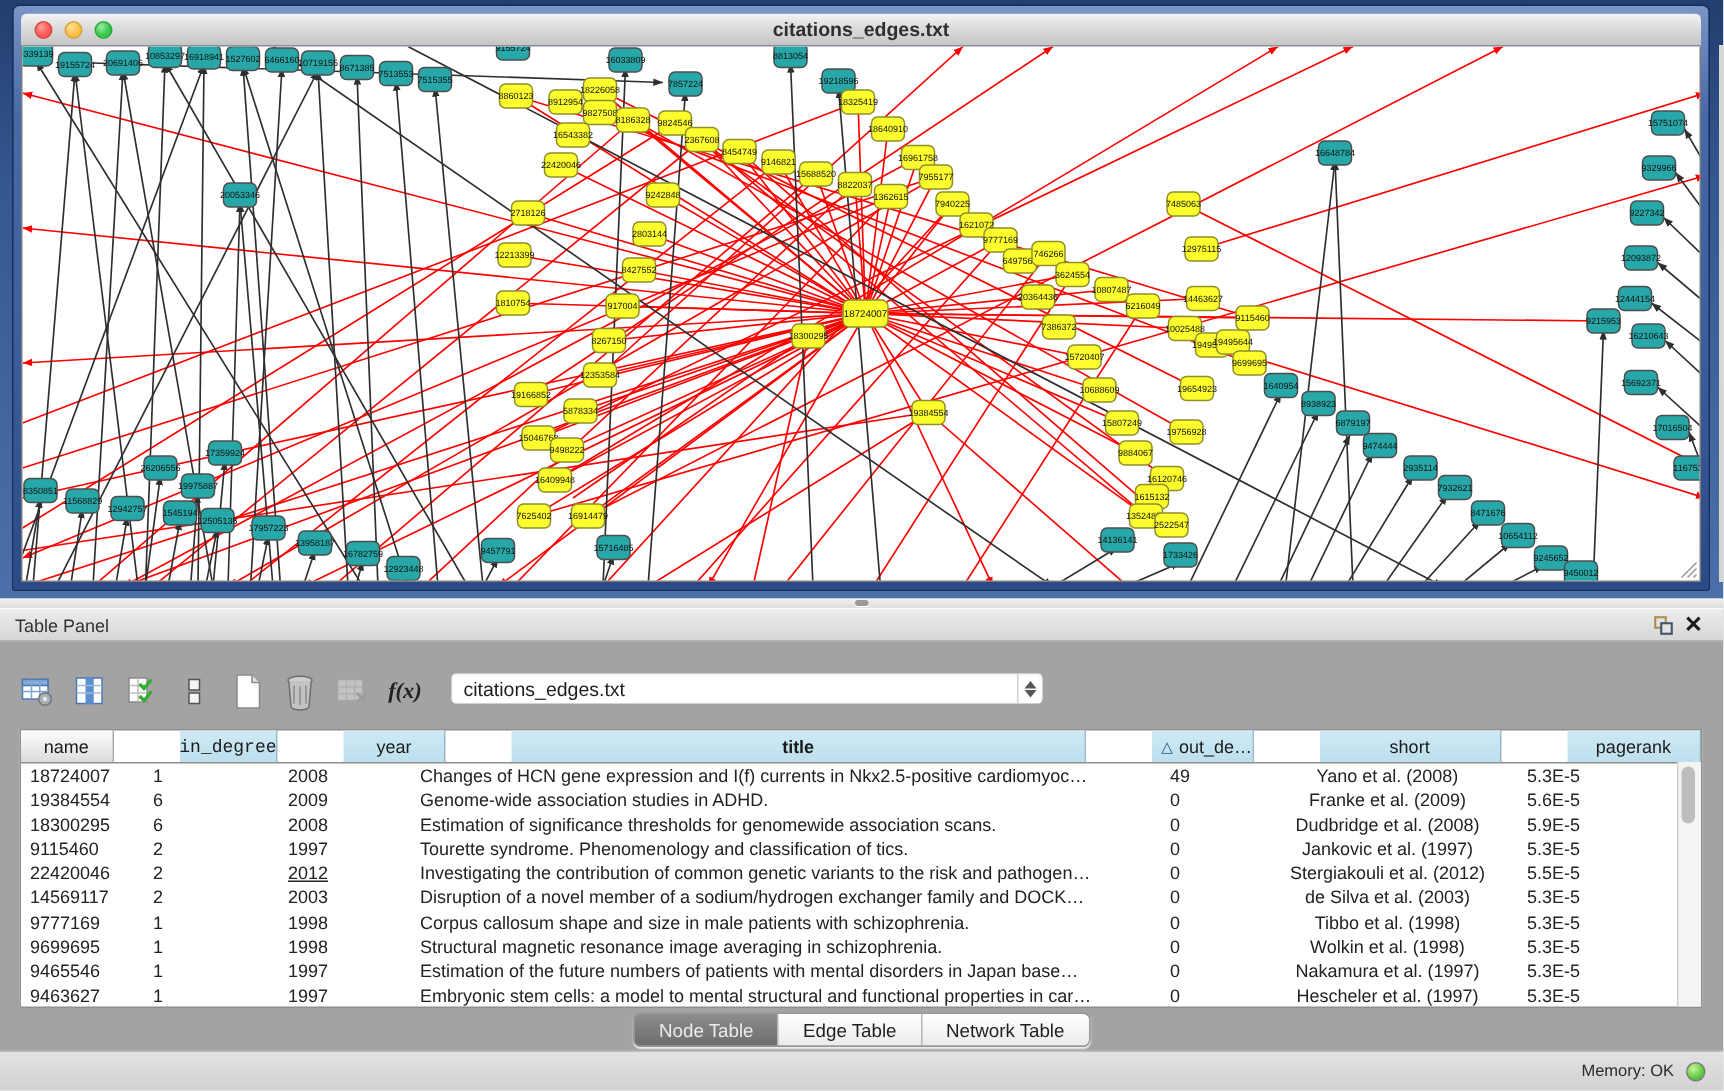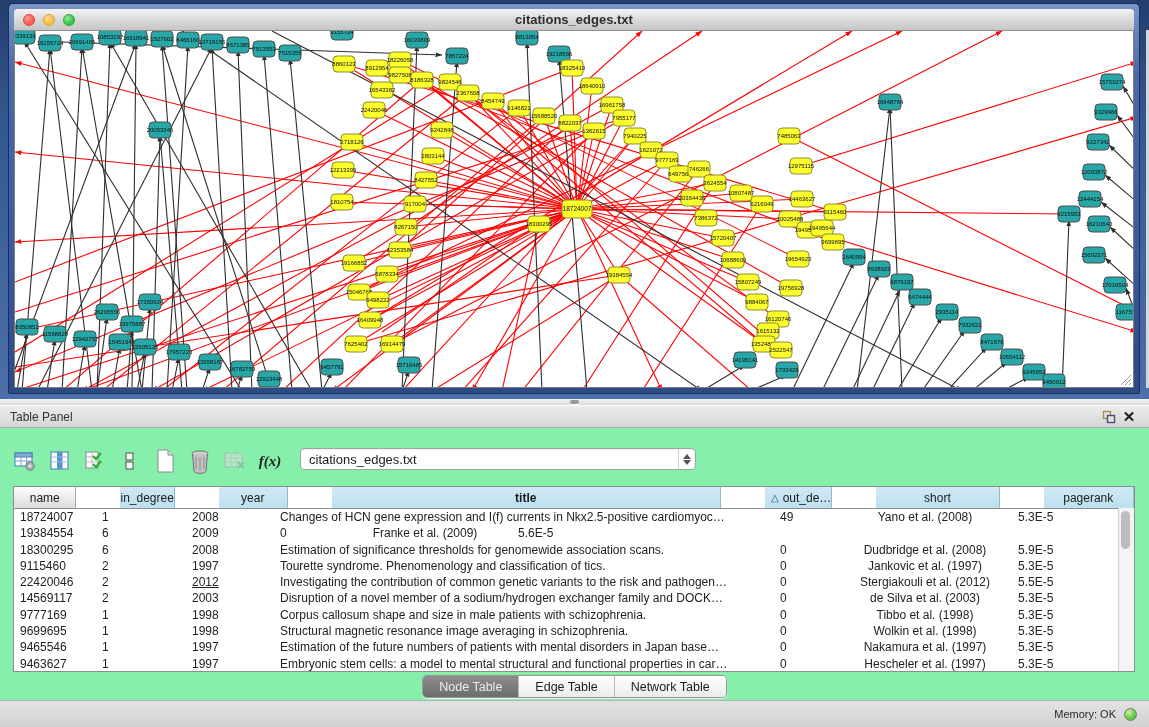--- a/index.html
+++ b/index.html
@@ -25,21 +25,21 @@
   .wtitle{position:absolute;left:0;right:0;text-align:center;font-size:13px;font-weight:bold;color:#2e2e2e;}
   .canvas{flex:1;background:#ffffff;position:relative;overflow:hidden;border:1px solid #7d7d7d;border-top:none;}
   .canvas svg{display:block;}
   .grip{position:absolute;right:1px;bottom:1px;width:13px;height:13px;}
   
   .splitter{position:absolute;left:0;top:399px;width:1149px;height:6px;
             background:linear-gradient(180deg,#f2f2f2,#dcdcdc);}
   .splitter .nub{position:absolute;left:570px;top:1px;width:9px;height:4px;border-radius:2px;
             background:#9a9a9a;box-shadow:0 1px 0 #fff;}
   
-  .tpanel{position:absolute;left:0;top:405px;width:1149px;height:322px;background:#86efac;}
+  .tpanel{position:absolute;left:0;top:405px;width:1149px;height:322px;background:#a3a3a3;}
   .phead{position:absolute;left:0;top:0;width:100%;height:23px;box-sizing:border-box;
          background:linear-gradient(180deg,#ececec,#d6d6d6);border-top:1px solid #fbfbfb;
          border-bottom:1px solid #aeaeae;display:flex;align-items:center;}
   .phead .ptitle{font-size:12px;color:#333;margin-left:10px;}
   .phead .spacer{flex:1;}
   .phead .hicon{width:20px;height:16px;display:flex;align-items:center;justify-content:center;cursor:default;}
   .phead .close{font-size:15px;font-weight:bold;color:#1c1c1c;margin-right:10px;line-height:14px;}
   
   .toolbar{position:absolute;left:12px;top:43px;height:32px;display:flex;align-items:flex-start;gap:9px;}
   .tbtn{width:26px;height:26px;display:flex;align-items:center;justify-content:center;}
@@ -833,21 +833,21 @@
             <i class="dn"></i>
           </span>
       </span>
     </div>
 
     <div class="twrap">
       <div class="thead" id="thead">
           <div class="th first" style="width: 80px;">
             <span>name</span>
           </div>
-          <div class="th" style="width: 66px;">
+          <div class="th" style="width: 66px; font-family: Liberation Mono, monospace;">
             <span>in_degree</span>
           </div>
           <div class="th" style="width: 88px;">
             <span>year</span>
           </div>
           <div class="th" style="width: 500px; font-weight: bold;">
             <span>title</span>
           </div>
           <div class="th sorted" style="width: 74px;">
             <span class="tri">△</span>
@@ -867,20 +867,21 @@
             <div class="td c2" style="width: 88px;">2008</div>
             <div class="td c3" style="width: 500px;">Changes of HCN gene expression and I(f) currents in Nkx2.5-positive cardiomyoc…</div>
             <div class="td c4" style="width: 74px;">49</div>
             <div class="td c5" style="width: 158px;">Yano et al. (2008)</div>
             <div class="td c6" style="width: 116px;">5.3E-5</div>
           </div>
           <div class="trow">
             <div class="td c0" style="width: 80px;">19384554</div>
             <div class="td c1" style="width: 90px;">6</div>
             <div class="td c2" style="width: 88px;">2009</div>
+            <div class="td c3" style="width: 500px;">Genome-wide association studies in ADHD.</div>
             <div class="td c4" style="width: 74px;">0</div>
             <div class="td c5" style="width: 158px;">Franke et al. (2009)</div>
             <div class="td c6" style="width: 116px;">5.6E-5</div>
           </div>
           <div class="trow">
             <div class="td c0" style="width: 80px;">18300295</div>
             <div class="td c1" style="width: 90px;">6</div>
             <div class="td c2" style="width: 88px;">2008</div>
             <div class="td c3" style="width: 500px;">Estimation of significance thresholds for genomewide association scans.</div>
             <div class="td c4" style="width: 74px;">0</div>

